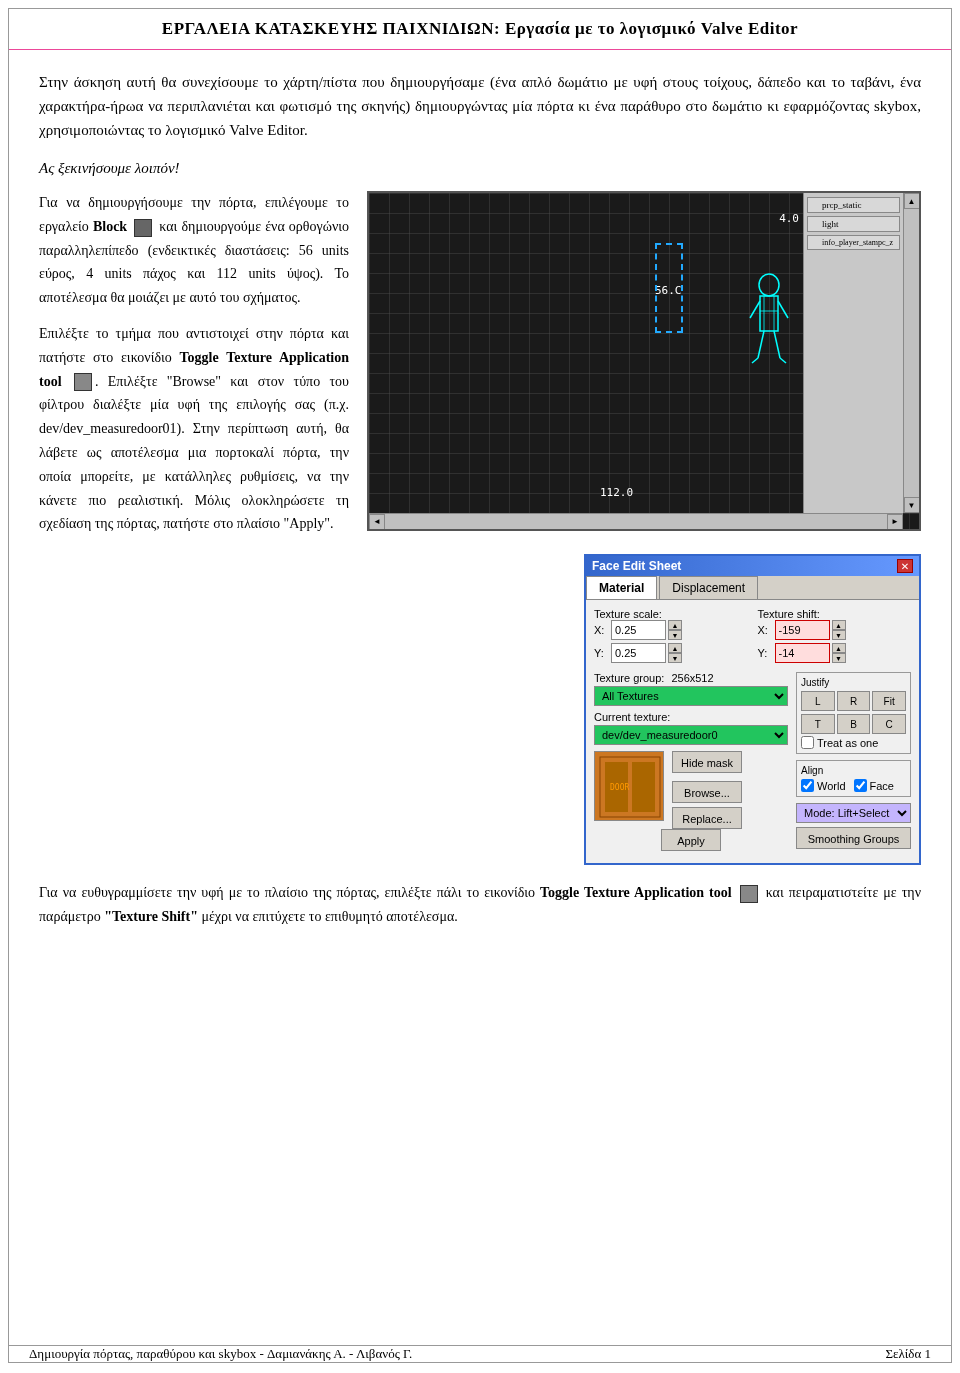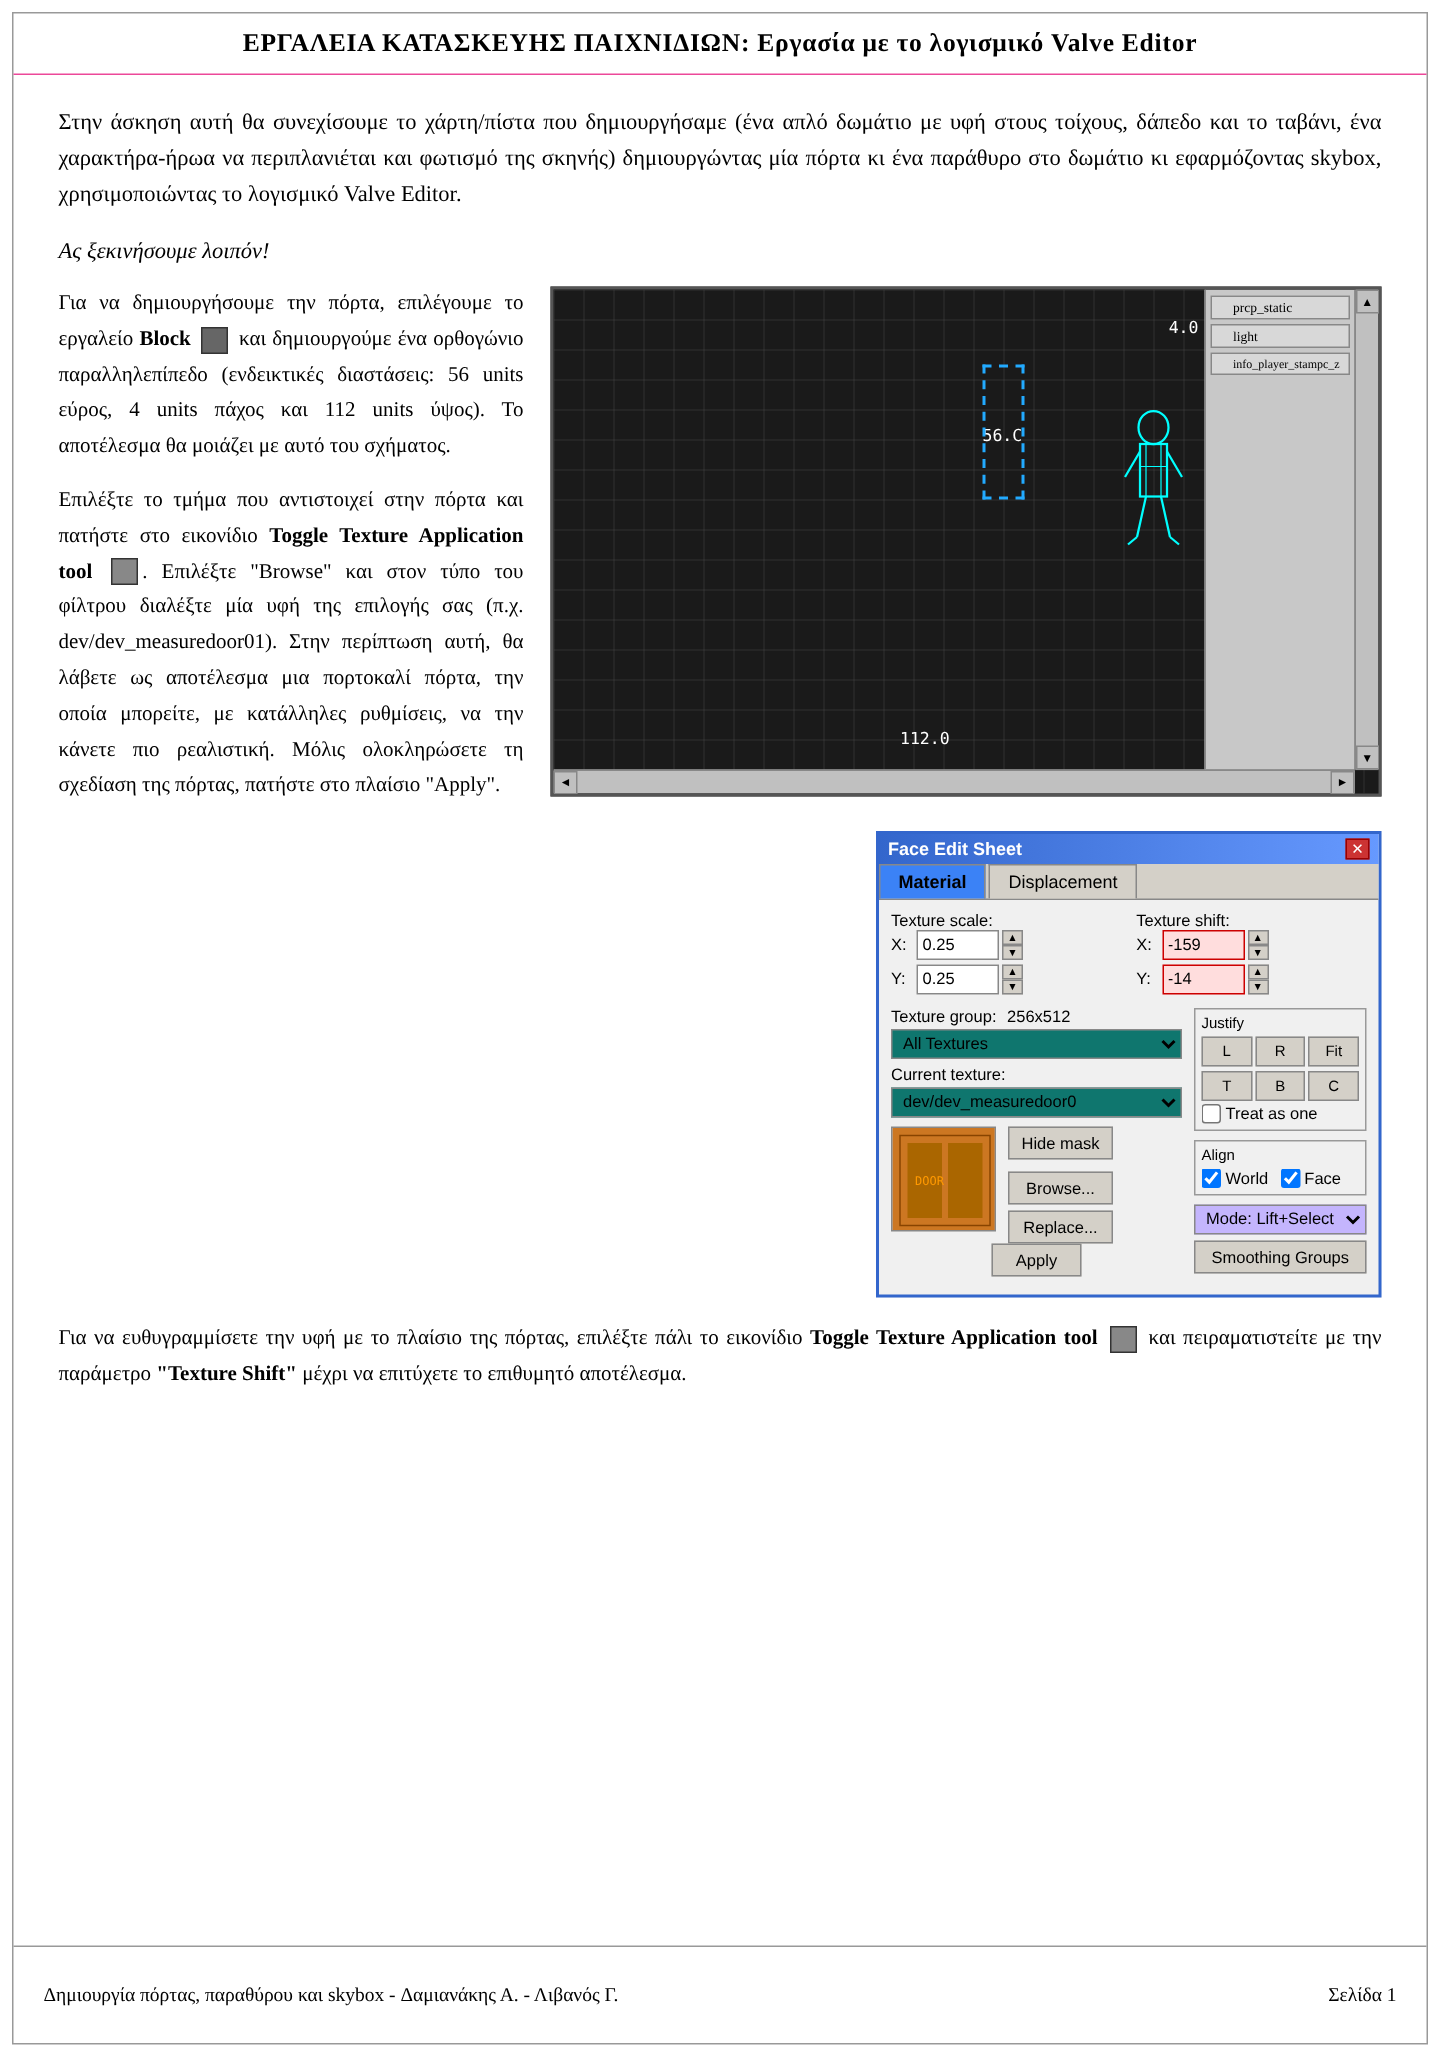--- a/index.html
+++ b/index.html
@@ -226,21 +226,21 @@
       padding: 4px 12px;
       border: 1px solid #888;
       border-bottom: none;
       margin-right: 2px;
       cursor: pointer;
       background: #d4d0c8;
       font-size: 12px;
     }
 
     .dialog-tab.active {
-      background: #3b82f6;
+      background: #ffffff;
       font-weight: bold;
     }
 
     .dialog-body {
       padding: 8px;
     }
 
     .dialog-label {
       font-size: 11px;
       white-space: nowrap;
@@ -285,21 +285,21 @@
 
     .texture-group-label {
       font-size: 11px;
       margin-bottom: 2px;
     }
 
     .texture-dropdown {
       width: 100%;
       height: 20px;
       border: 1px solid #888;
-      background: #0f766e;
+      background: #22c55e;
       font-size: 11px;
       padding: 0 3px;
     }
 
     .texture-preview-area {
       display: flex;
       gap: 8px;
       margin-top: 6px;
     }
 
@@ -455,21 +455,21 @@
     }
 
     .bottom-text {
       text-align: justify;
       font-size: 14px;
       line-height: 1.7;
     }
 
     .page-footer {
       border-top: 1px solid #999;
-      padding: 24px 20px;
+      padding: 0 20px;
       display: flex;
       justify-content: space-between;
       font-size: 13px;
       text-align: right;
     }
 
     .treat-as-one-checkbox {
       display: flex;
       align-items: center;
       gap: 3px;

